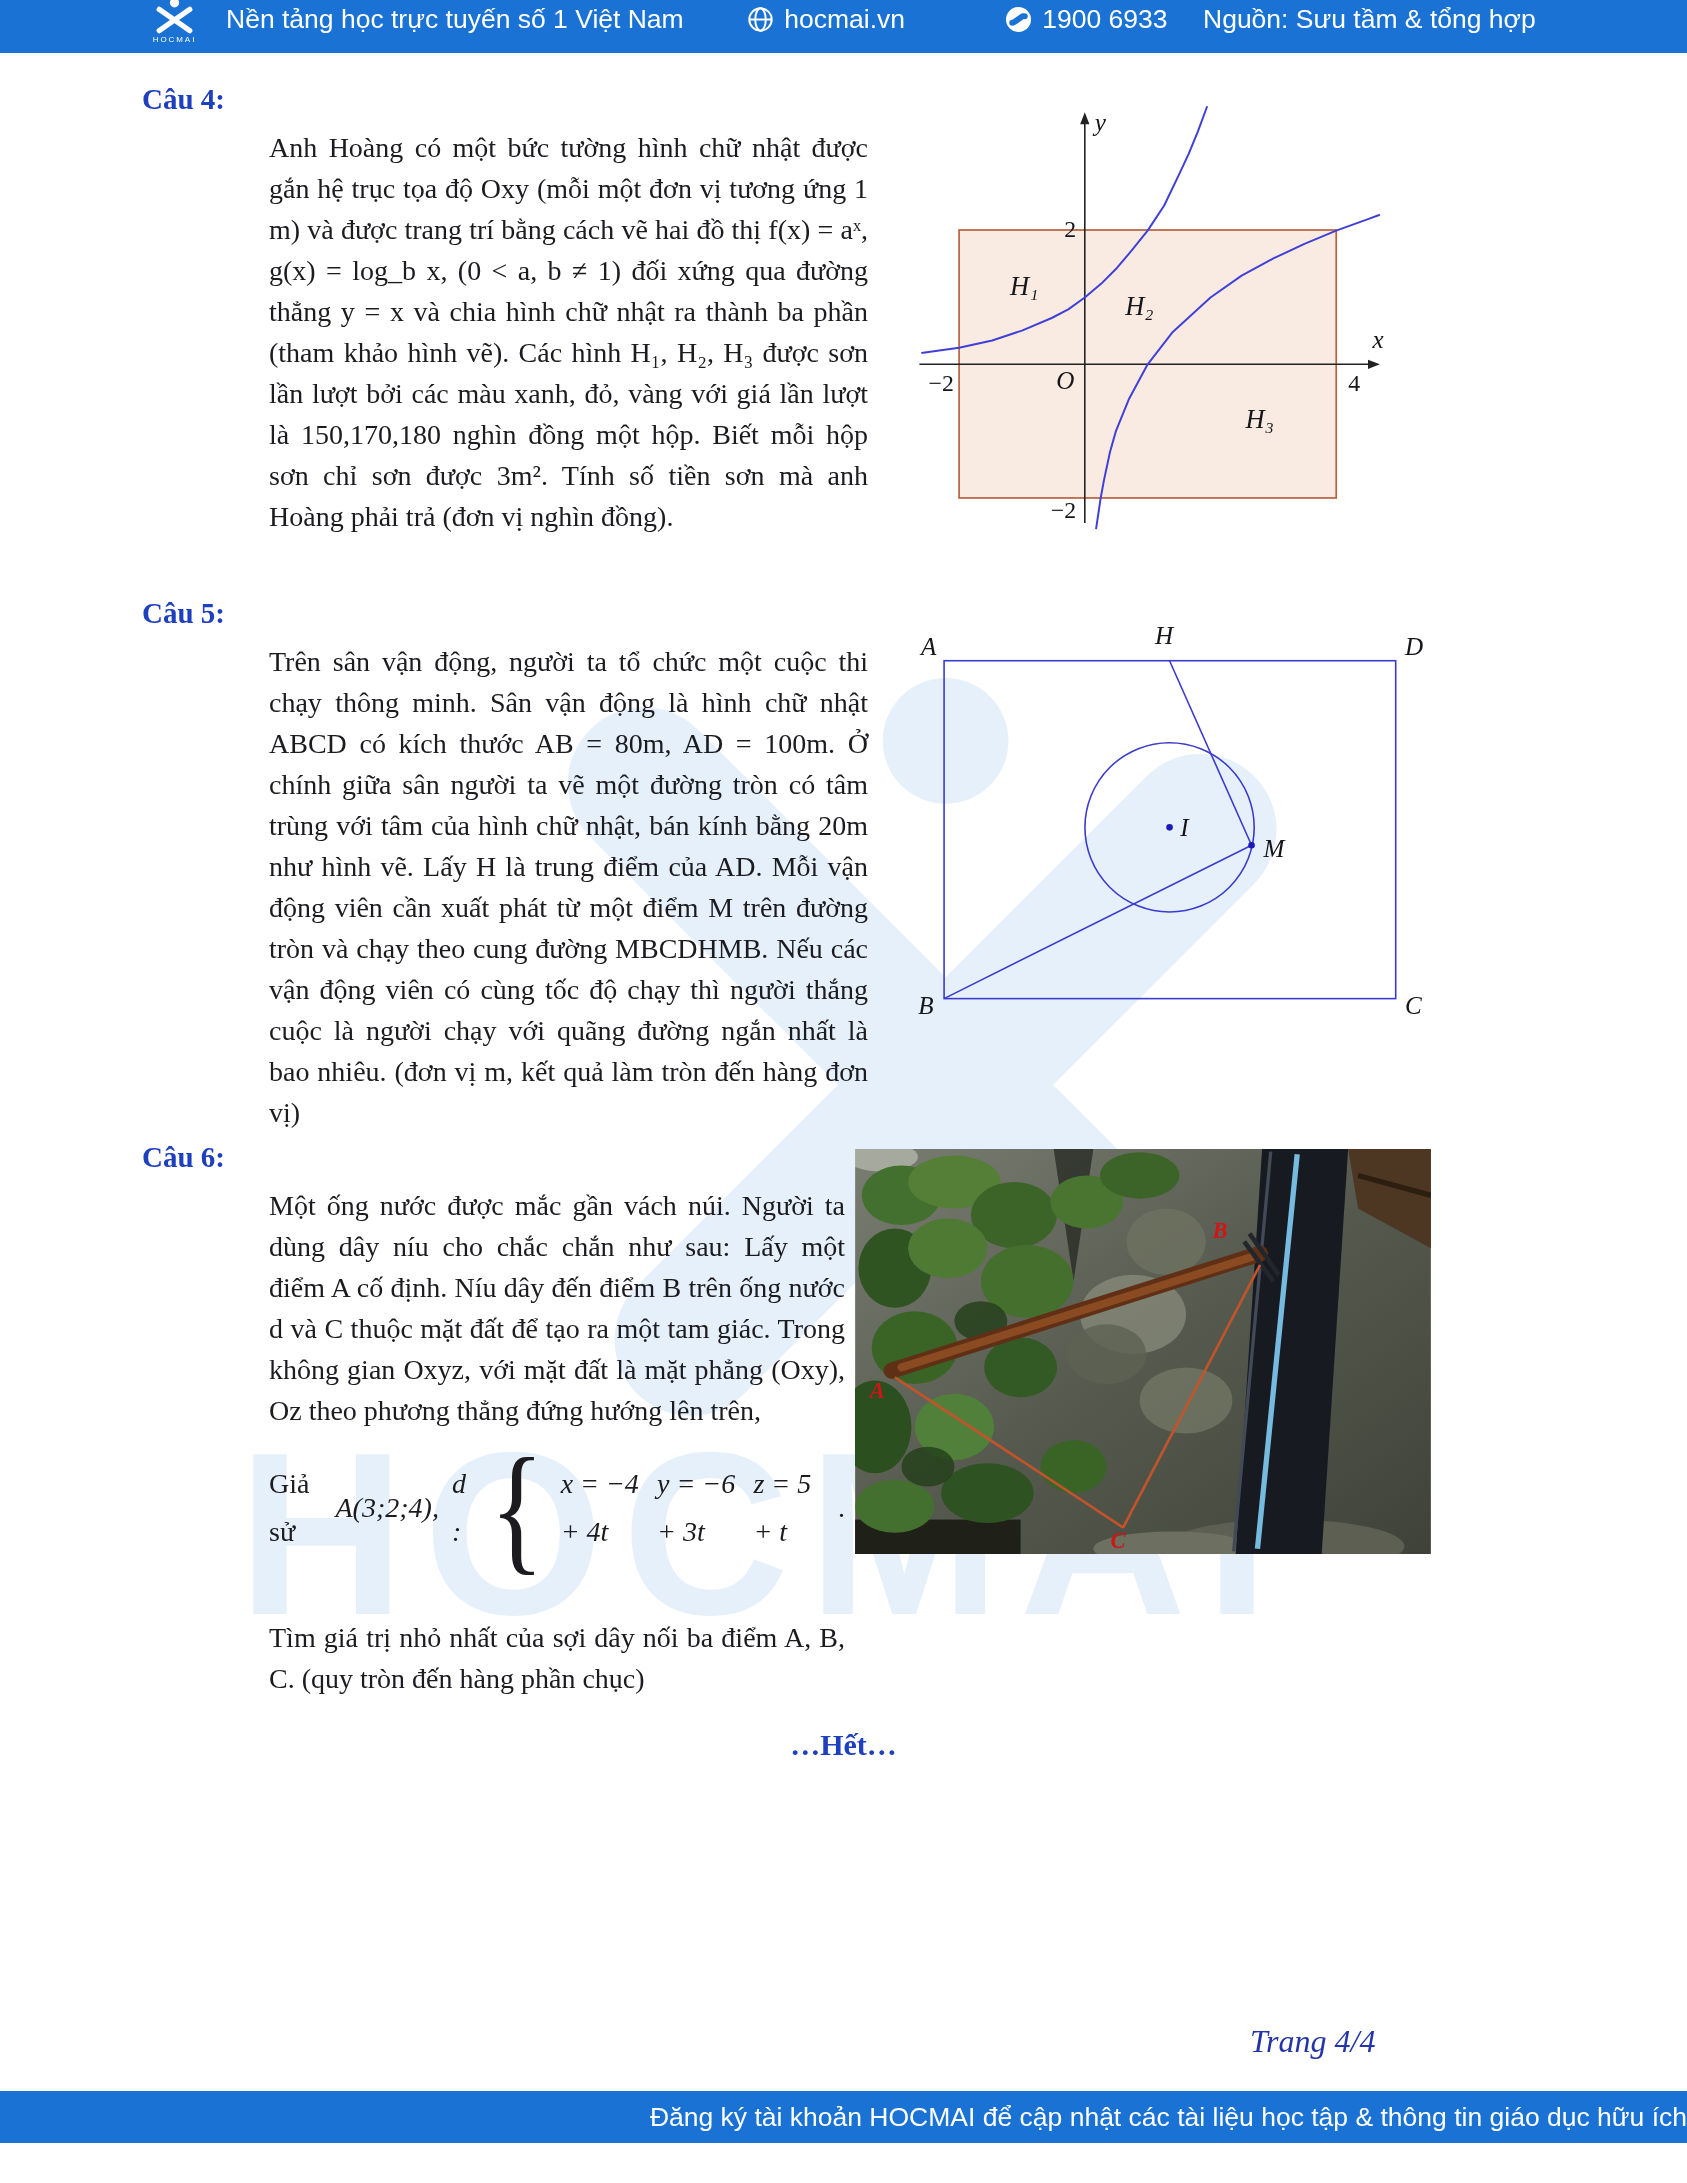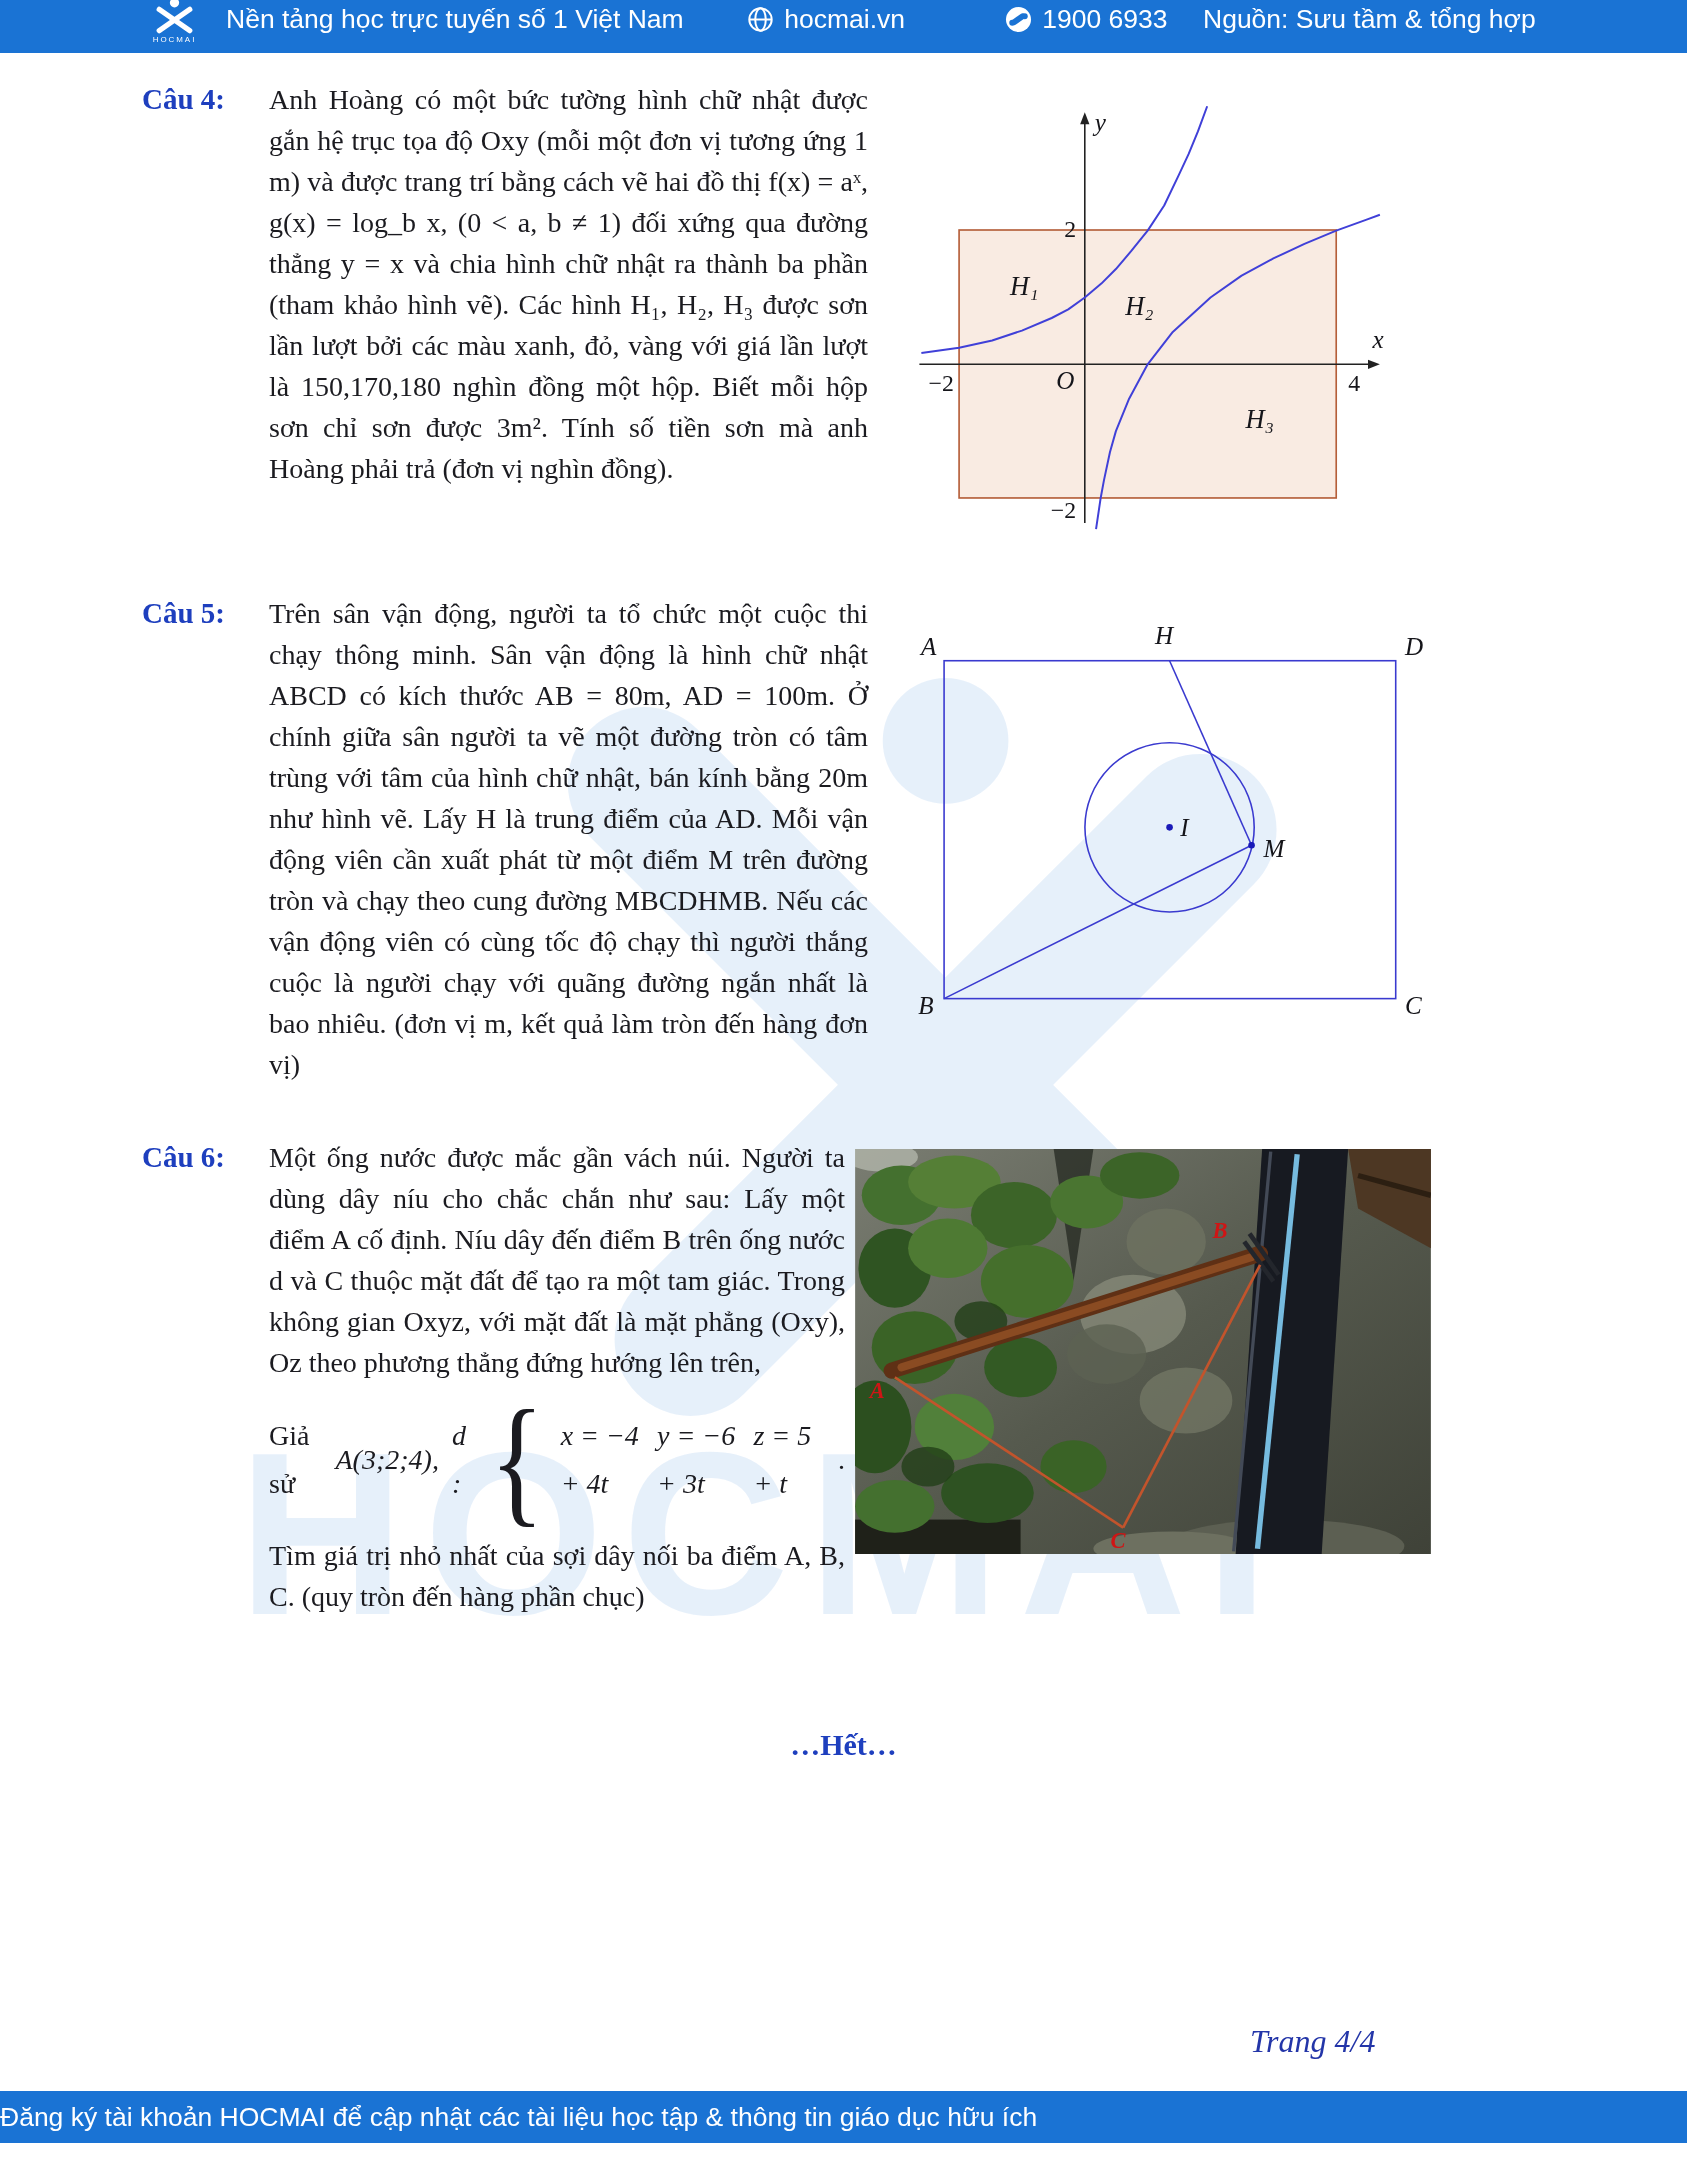--- a/index.html
+++ b/index.html
@@ -25,40 +25,40 @@
   .logo-box{left:146px;}
   .tagline{left:226px;}
   .site{left:746px;}
   .phone{left:1004px;}
   .source{left:1203px;}
   
   .question{position:absolute;left:142px;display:flex;z-index:2;}
   .q-label{flex:0 0 127px;font-weight:bold;font-size:29px;color:var(--accent);line-height:41px;}
   .q-body{width:599px;}
   .q-body.narrow{width:576px;}
-  .q-text{font-size:28px;line-height:41px;text-align:justify;}
+  .q-text{font-size:28px;line-height:41px;text-align:justify;margin-top:48px;}
   .formula-row{display:flex;align-items:center;gap:13.2px;margin:17px 0 14.6px 0;}
   .math-it{font-style:italic;font-size:28px;line-height:48px;}
   .math-plain{font-size:28px;line-height:48px;}
   .brace{font-size:142px;font-weight:400;line-height:0.85;transform:scaleX(.8);margin:0 -4px;}
   .sys-lines{display:flex;}
   
   .fig{position:absolute;z-index:2;}
   .fig-label{font:italic 38px "Liberation Serif","DejaVu Serif",serif;fill:#15151a;}
   .fig-num{font:36px "Liberation Serif","DejaVu Serif",serif;fill:#15151a;}
   .fig-sub{font:italic 40px "Liberation Serif","DejaVu Serif",serif;fill:#15151a;}
   .photo-letter{font:bold italic 34px "Liberation Serif","DejaVu Serif",serif;fill:#cf1515;}
   
   .end-mark{position:absolute;top:1728px;left:0;width:100%;text-align:center;
     font-weight:bold;font-size:30px;color:var(--accent);z-index:2;}
   .page-number{position:absolute;left:1250px;top:2023px;font-style:italic;font-size:32px;
     color:#2335a8;z-index:2;}
   .footerbar{
     position:absolute;top:2091px;left:0;width:1687px;height:52px;background:var(--brand);
-    color:#fff;display:flex;align-items:center;justify-content:flex-start;
+    color:#fff;display:flex;align-items:center;justify-content:flex-end;
     font-family:"Liberation Sans","DejaVu Sans",sans-serif;font-size:26.5px;z-index:3;
   }
   .watermark{position:absolute;left:165px;top:430px;z-index:1;pointer-events:none;}
 </style>
 </head>
 <body>
 
 <div class="page">
 
   <svg class="watermark" width="1323" height="1323" viewBox="0 0 2000 2000">

